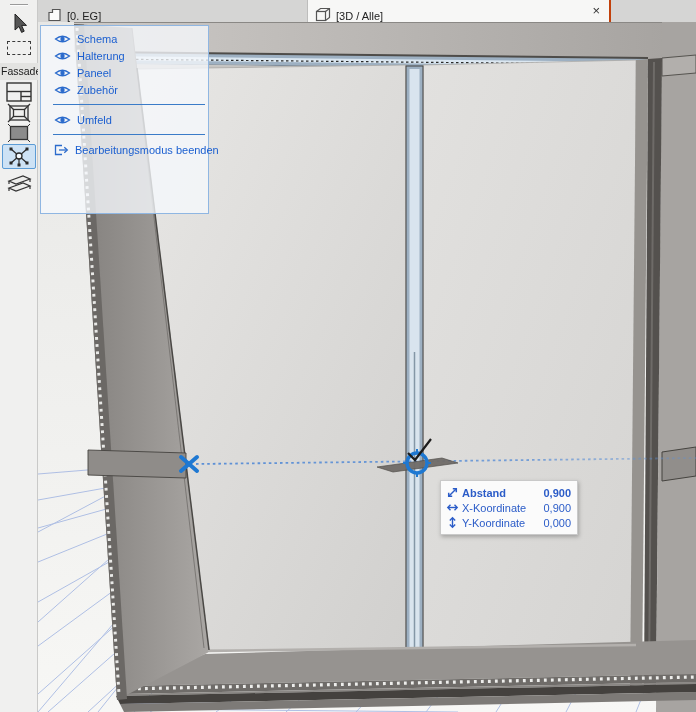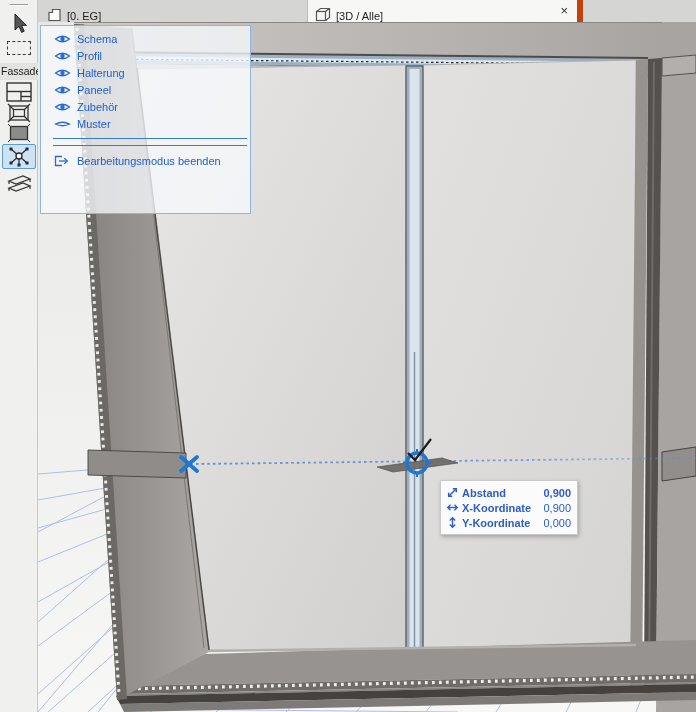--- a/index.html
+++ b/index.html
@@ -18,46 +18,46 @@
   .grouplabel { position:absolute; left:0; top:63px; width:38px; height:17px;
     background:#e3e3e1; color:#1c1c1c; font-size:10.5px; line-height:17px;
     text-align:left; padding-left:1px; white-space:nowrap; overflow:hidden; }
 
   
   .tabbar { position:absolute; left:38px; top:0; width:658px; height:22px;
     background:#d5d5d4; z-index:25; }
   .tab { position:absolute; top:0; height:22px; display:flex; align-items:flex-end;
     font-size:11px; color:#222; }
   .tab.inactive { left:0; padding-left:9px; }
-  .tab.active { left:269px; width:276px; background:#f7f7f6;
-    border-left:1px solid #bdbdbc; border-right:6px solid #c2410c; padding-left:7px; }
+  .tab.active { left:269px; width:304px; background:#f7f7f6;
+    border-left:1px solid #bdbdbc; border-right:2px solid #c2410c; padding-left:7px; }
   .tab .ticon { margin-right:5px; display:flex; }
   .tab .close { position:absolute; right:9px; top:3px; font-size:13px; line-height:15px;
     color:#333; cursor:default; }
 
   
   .viewport { position:absolute; left:38px; top:22px; width:658px; height:690px; z-index:1; }
   .scene { position:absolute; left:0; top:0; }
 
   
-  .vispanel { position:absolute; left:40px; top:25px; width:211px; height:189px;
+  .vispanel { position:absolute; left:40px; top:25px; width:169px; height:189px;
     background:rgba(246,249,253,0.78); border:1px solid #8fb6e2; z-index:40;
     padding-top:4px; }
   .vrow { height:17px; display:flex; align-items:center; padding-left:13px;
     font-size:11px; color:#1b5fd0; white-space:nowrap; }
   .vrow .vicon { width:17px; margin-right:6px; display:flex; align-items:center; }
   .vsep { border-top:1px solid #3a7bc8; margin:6px 3px 6px 12px; }
 
   
   .tracker { position:absolute; left:440px; top:480px; width:138px;
     background:rgba(252,252,252,0.97); border:1px solid #c9c9c9;
     box-shadow:1px 2px 4px rgba(0,0,0,0.25); z-index:45; padding:4px 6px 4px 5px; }
   .trow { height:15px; display:flex; align-items:center; font-size:11px; color:#2b5cc8; }
   .trow .ticn { width:16px; display:flex; align-items:center; }
-  .trow .tlabel { flex:1;font-weight:bold; }
+  .trow .tlabel { flex:1; }
   .trow .tval { text-align:center; }
   .trow.em .tlabel, .trow.em .tval { font-weight:bold; }
 </style>
 </head>
 <body>
 
 <div class="app">
 
   <div class="toolbar">
     <div class="thandle"></div>
@@ -286,58 +286,50 @@
         </span>
       <span>Schema</span>
     </div>
     <div class="vrow">
       <span class="vicon">
           <svg width="17" height="12">
             <path d="M1.5,6 Q8.5,0.5 15.5,6 Q8.5,11.5 1.5,6 Z" fill="none" stroke="#2b6bcc" stroke-width="1.3"></path>
             <circle cx="8.5" cy="6" r="2.2" fill="#2b6bcc"></circle>
           </svg>
         </span>
-      <span>Profil</span>
-    </div>
-    <div class="vrow">
-      <span class="vicon">
-          <svg width="17" height="12">
-            <path d="M1.5,6 Q8.5,0.5 15.5,6 Q8.5,11.5 1.5,6 Z" fill="none" stroke="#2b6bcc" stroke-width="1.3"></path>
-            <circle cx="8.5" cy="6" r="2.2" fill="#2b6bcc"></circle>
-          </svg>
-        </span>
       <span>Halterung</span>
     </div>
     <div class="vrow">
       <span class="vicon">
           <svg width="17" height="12">
             <path d="M1.5,6 Q8.5,0.5 15.5,6 Q8.5,11.5 1.5,6 Z" fill="none" stroke="#2b6bcc" stroke-width="1.3"></path>
             <circle cx="8.5" cy="6" r="2.2" fill="#2b6bcc"></circle>
           </svg>
         </span>
       <span>Paneel</span>
     </div>
     <div class="vrow">
       <span class="vicon">
           <svg width="17" height="12">
             <path d="M1.5,6 Q8.5,0.5 15.5,6 Q8.5,11.5 1.5,6 Z" fill="none" stroke="#2b6bcc" stroke-width="1.3"></path>
             <circle cx="8.5" cy="6" r="2.2" fill="#2b6bcc"></circle>
           </svg>
         </span>
       <span>Zubehör</span>
     </div>
-    <div class="vrow">
-      <span class="vicon">
-          <svg width="17" height="12">
-            <path d="M1.5,6 Q8.5,2.5 15.5,6 Q8.5,9.5 1.5,6 Z" fill="none" stroke="#2b6bcc" stroke-width="1.3"></path>
-          </svg>
-        </span>
-      <span>Muster</span>
-    </div>
     <div class="vsep"></div>
+    <div class="vrow">
+      <span class="vicon">
+          <svg width="17" height="12">
+            <path d="M1.5,6 Q8.5,0.5 15.5,6 Q8.5,11.5 1.5,6 Z" fill="none" stroke="#2b6bcc" stroke-width="1.3"></path>
+            <circle cx="8.5" cy="6" r="2.2" fill="#2b6bcc"></circle>
+          </svg>
+        </span>
+      <span>Umfeld</span>
+    </div>
     <div class="vsep"></div>
     <div class="vrow">
       <span class="vicon">
           <svg width="15" height="12">
             <path d="M8,1.5 L1.5,1.5 L1.5,10.5 L8,10.5" fill="none" stroke="#2b6bcc" stroke-width="1.3"></path>
             <line x1="5" y1="6" x2="12.5" y2="6" stroke="#2b6bcc" stroke-width="1.3"></line>
             <path d="M10.3,3.3 L13.3,6 L10.3,8.7" fill="none" stroke="#2b6bcc" stroke-width="1.3"></path>
           </svg>
         </span>
       <span>Bearbeitungsmodus beenden</span>

